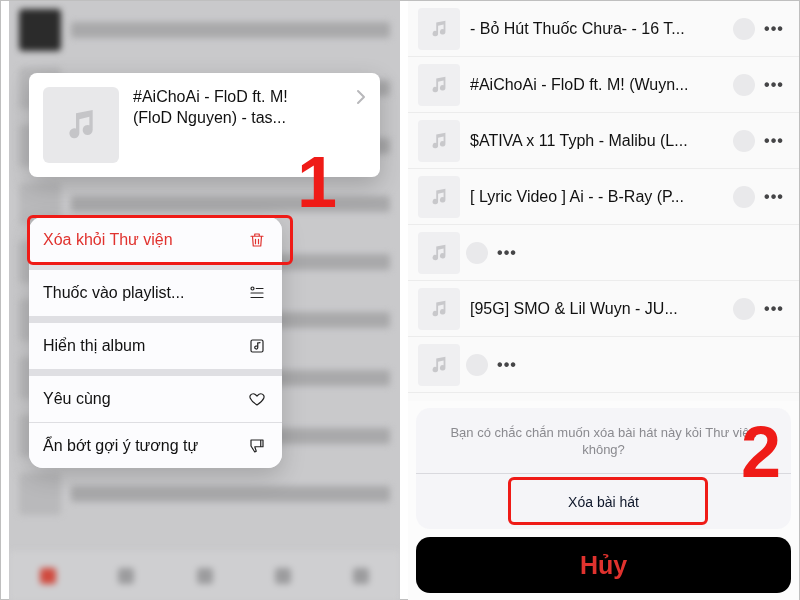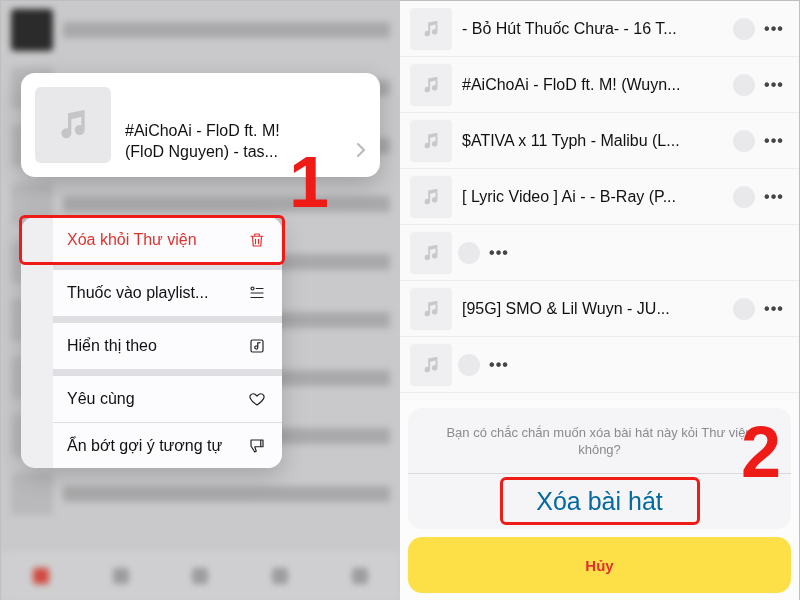--- a/index.html
+++ b/index.html
@@ -1,43 +1,43 @@
 <!DOCTYPE html>
 <html><head>
 <meta charset="utf-8">
 <style>
   * { box-sizing: border-box; margin: 0; padding: 0; font-family: -apple-system, "Helvetica Neue", Arial, sans-serif; }
   html, body { width: 800px; height: 600px; overflow: hidden; }
   .stage { position: relative; width: 800px; height: 600px; display: flex; border:1px solid #bfbfbf;}
-  .pane { position: relative; width: 400px; height: 600px; overflow: hidden; }
+  .pane { position: relative; width: 400px; height: 600px; overflow: hidden; margin-left: 8px; }
   .pane.left { background: #c9c9cb; }
   .pane.right { background: #fafafa; }
 
   
   .blurbg { filter: blur(3px); width:100%; height:100%; padding:0; }
   .bg-row { display:flex; align-items:center; height:58px; padding:0 10px;}
   .bg-thumb { width:42px; height:42px; border-radius:4px; background:#2b2b2b; }
   .bg-txt { flex:1; margin-left:10px; height:16px; background:#a9a9ab; border-radius:2px;}
   .bg-thumb.grey { background:#b9b9bb; display:flex; align-items:center; justify-content:center;}
   .bg-thumb.grey svg { width:22px; height:22px; fill:#929295;}
 
   .tabbar { position:absolute; bottom:0; left:0; right:0; height:50px; display:flex; background:#cfcfd1; filter: blur(3px);}
   .tabbar div { flex:1; display:flex; align-items:center; justify-content:center;}
   .tabdot { width:16px; height:16px; border-radius:3px; background:#9c9c9e;}
   .tabdot.active { background:#d04a3e;}
 
   
-  .card { position:absolute; top:72px; left:20px; right:20px; background:#fff; border-radius:14px; padding:14px; display:flex; align-items:flex-end; box-shadow:0 8px 24px rgba(0,0,0,.2);}
+  .card { position:absolute; top:72px; left:20px; right:20px; background:#fff; border-radius:8px; padding:14px; display:flex; align-items:flex-start; box-shadow:0 8px 24px rgba(0,0,0,.2);}
   .art { width:76px; height:76px; border-radius:6px; background:#e8e8ea; display:flex; align-items:center; justify-content:center;}
   .art svg { width:40px; height:40px; fill:#c5c5c8;}
   .card-text { flex:1; margin-left:14px; font-size:16px; line-height:1.3; color:#111;}
   .card-chev { color:#b8b8bb; font-size:20px; padding-left:4px;}
 
   
-  .menu { position:absolute; top:216px; left:20px; right:118px; border-radius:14px; overflow:hidden; background:#efeff2; box-shadow:0 8px 24px rgba(0,0,0,.18);padding-left:32px;}
+  .menu { position:absolute; top:216px; left:20px; right:118px; border-radius:14px; overflow:hidden; background:#efeff2; box-shadow:0 8px 24px rgba(0,0,0,.18);}
   .menu .item { display:flex; align-items:center; justify-content:space-between; padding:0 14px; height:46px; font-size:16px; color:#111; background:#fcfcfe;}
   .menu .item + .item { border-top:1px solid #dedee2;}
   .menu .gap { height:7px; background:#dfdfe3;}
   .menu .item.delete { color:#e0322e;}
   .menu .ico { width:22px; display:flex; justify-content:center;}
   .menu .ico svg { width:18px; height:18px; stroke:#222; stroke-width:1.6; fill:none; stroke-linecap:round; stroke-linejoin:round;}
   .menu .item.delete .ico svg { stroke:#e0322e;}
 
   .highlight1 { position:absolute; top:214px; left:18px; width:266px; height:50px; border:3px solid #ef1b17; border-radius:6px; pointer-events:none;}
   .num1 { position:absolute; top:140px; left:288px; color:#ef1b17; font-size:72px; font-weight:700; font-family:Arial,sans-serif;}
@@ -49,22 +49,22 @@
   .tthumb svg { width:22px; height:22px; fill:#c8c8cb;}
   .ttxt { flex:1; margin-left:10px; font-size:16px; color:#111; white-space:nowrap; overflow:hidden; text-overflow:ellipsis;}
   .dl { width:22px; height:22px; border-radius:11px; background:#e9e9eb; color:#a6a6a9; display:flex; align-items:center; justify-content:center; margin-left:6px;}
   .dl svg { width:12px; height:12px; fill:#9e9ea1;}
   .more { width:26px; text-align:center; margin-left:6px; color:#454547; font-weight:700; letter-spacing:1px;}
 
   .sheet-dim { position:absolute; left:0; right:0; bottom:0; top:400px; background:rgba(255,255,255,.35);}
   .sheet { position:absolute; left:8px; right:8px; bottom:8px;}
   .sheet-group { background:rgba(245,245,248,.96); border-radius:14px; overflow:hidden;}
   .sheet-msg { padding:16px 18px 14px; text-align:center; font-size:13px; color:#8a8a8f; line-height:1.35;}
-  .sheet-btn { height:56px; display:flex; align-items:center; justify-content:center; font-size:25px; color:#0369a1; border-top:1px solid #d9d9de;}
-  .sheet-cancel { margin-top:8px; background:#fde047; border-radius:14px; height:56px; display:flex; align-items:center; justify-content:center; font-size:15px; color:#e0322e; font-weight:600;}
+  .sheet-btn { height:56px; display:flex; align-items:center; justify-content:center; font-size:14px; color:#0f172a; border-top:1px solid #d9d9de;}
+  .sheet-cancel { margin-top:8px; background:#000000; border-radius:14px; height:56px; display:flex; align-items:center; justify-content:center; font-size:25px; color:#e0322e; font-weight:600;}
 
   .highlight2 { position:absolute; bottom:76px; left:100px; width:200px; height:48px; border:3px solid #ef1b17; border-radius:6px; pointer-events:none;}
   .num2 { position:absolute; bottom:108px; right:18px; color:#ef1b17; font-size:72px; font-weight:700; font-family:Arial,sans-serif;}
 
   
 </style>
 </head>
 <body>
 
 <div class="stage">
@@ -164,21 +164,21 @@
         <span>Thuốc vào playlist...</span>
         <span class="ico">
             <svg viewBox="0 0 24 24">
               <circle cx="6" cy="6" r="2"></circle>
               <path d="M11 6h9M4 12h16M4 18h16"></path>
             </svg>
           </span>
       </div>
       <div class="gap"></div>
       <div class="item">
-        <span>Hiển thị theo</span>
+        <span>Hiển thị album</span>
         <span class="ico">
             <svg viewBox="0 0 24 24">
               <rect x="4" y="4" width="16" height="16" rx="2"></rect>
               <path d="M13 8v6a2 2 0 1 1-1.5-1.9"></path>
               <path d="M13 8l3-.5"></path>
             </svg>
           </span>
       </div>
       <div class="gap"></div>
       <div class="item">

